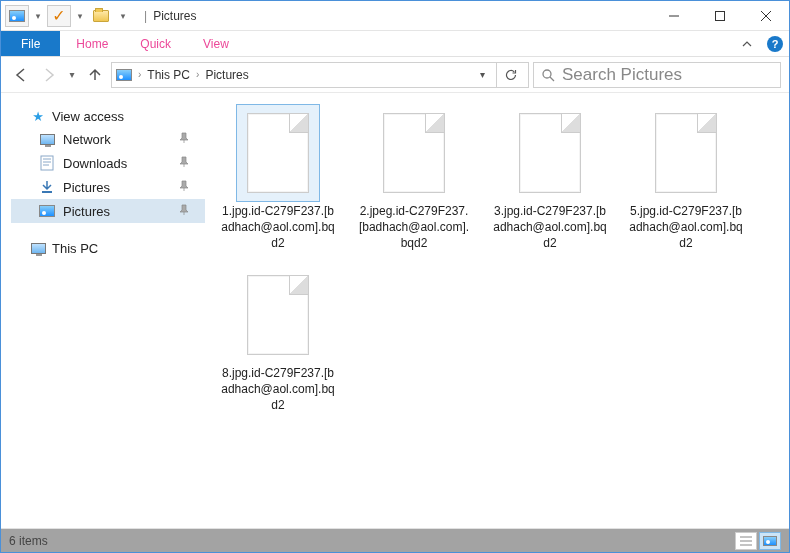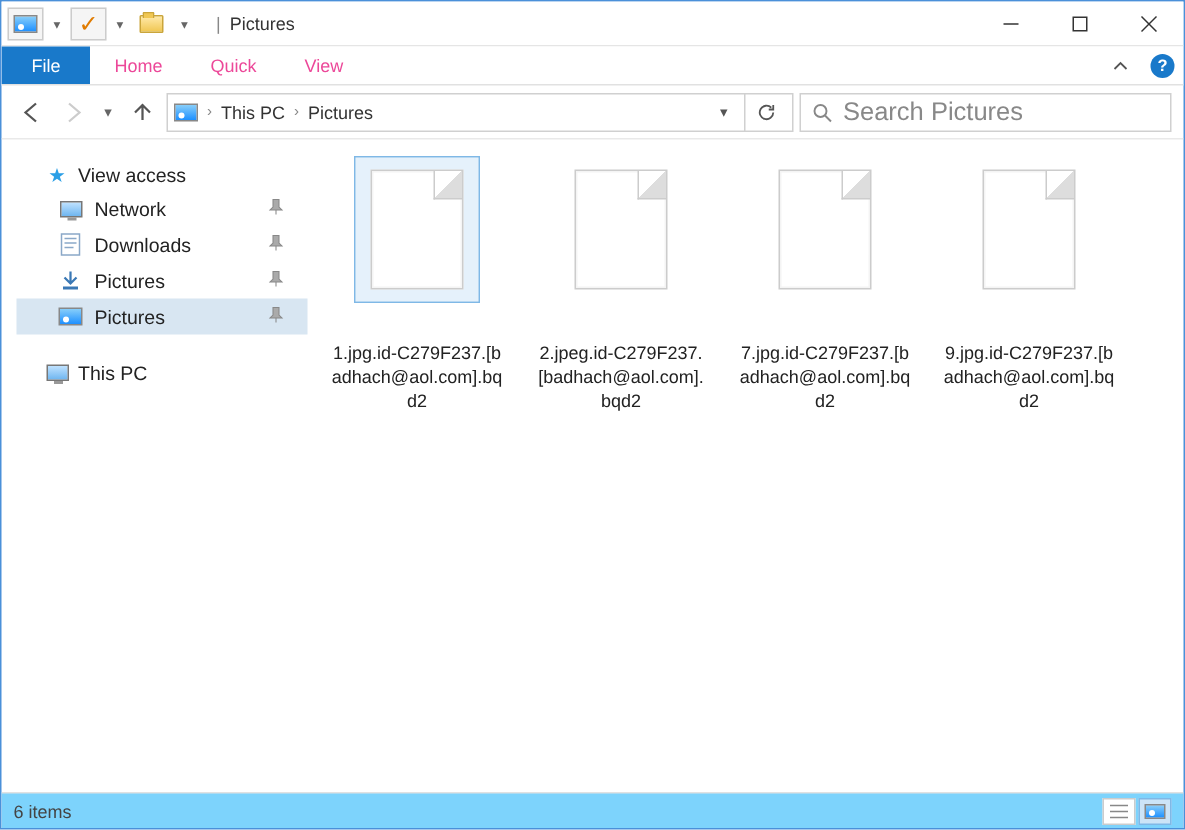--- a/index.html
+++ b/index.html
@@ -37,28 +37,28 @@
 .sidebar { width:208px; padding:12px 4px 0 10px; font-size:13px; color:#222; overflow:hidden;}
 .side-group { margin-bottom:14px; position:relative;}
 .side-head { display:flex; align-items:center; gap:6px; padding:3px 4px; }
 .side-item { display:flex; align-items:center; gap:8px; padding:4px 4px 4px 28px; position:relative;}
 .side-item .pin { margin-left:auto; color:#999; font-size:11px; padding-right:12px;}
 .side-item.selected { background:#d8e6f2;}
 .icon16 { width:16px; height:16px; flex-shrink:0; display:inline-flex; align-items:center; justify-content:center;}
 .star { color:#2b9fe6;}
 .content { flex:1; padding:12px 10px 0 10px; overflow:auto;}
 .file-grid { display:flex; flex-wrap:wrap; gap:14px 18px; }
-.file { width:118px; display:flex; flex-direction:column; align-items:center; font-size:12px; color:#222; text-align:center;gap:24px;}
+.file { width:118px; display:flex; flex-direction:column; align-items:center; font-size:12px; color:#222; text-align:center;}
 .file.selected .thumb { outline:1px solid #7fb8e6; background:#e5f1fb;}
 .thumb { width:82px; height:96px; display:flex; align-items:center; justify-content:center; padding:4px;}
 .doc-icon { width:62px; height:80px; background:#fff; border:1px solid #ccc; position:relative; box-shadow:inset 0 0 0 1px #f4f4f4;}
 .doc-icon::before { content:""; position:absolute; top:0; right:0; width:18px; height:18px; background:linear-gradient(135deg,#fff 0 49%, #ddd 50% 100%); border-left:1px solid #ccc; border-bottom:1px solid #ccc;}
 .file-name { line-height:1.35; word-break:break-all; max-height:52px; overflow:hidden; padding:2px;}
 
-.statusbar { position:absolute; left:0; right:0; bottom:0; height:24px; border-top:1px solid #e1e1e1; background:#7dd3fc; display:flex; align-items:center; font-size:12px; color:#444; padding:0 8px;}
+.statusbar { position:absolute; left:0; right:0; bottom:0; height:24px; border-top:1px solid #e1e1e1; background:#a3a3a3; display:flex; align-items:center; font-size:12px; color:#444; padding:0 8px;}
 .view-toggles { margin-left:auto; display:flex; gap:2px;}
 .view-btn { width:22px; height:18px; border:1px solid #ccc; display:flex; align-items:center; justify-content:center; background:#fff;}
 .view-btn.active{ background:#cce4f7; border-color:#7fb8e6;}
 .chevron {font-size:10px; color:#666; padding-right:4px; visibility:hidden;}
 
 .pic-folder { width:16px; height:12px; background:linear-gradient(#87cefa,#1e90ff); border:1px solid #888; position:relative;}
 .pic-folder::after{content:"";position:absolute;bottom:1px;left:2px;width:4px;height:4px;background:#fff;border-radius:50%;}
 .monitor{width:15px;height:11px;border:1px solid #777;background:linear-gradient(#bfe2ff,#6fb6f0);position:relative;}
 .monitor::after{content:"";position:absolute;bottom:-3px;left:4px;width:6px;height:2px;background:#999;}
 .folder-ico{width:16px;height:12px;background:linear-gradient(#ffe9a8,#f0c753);border:1px solid #caa53a;border-radius:1px;position:relative;}
@@ -240,27 +240,33 @@
         <div class="file">
           <div class="thumb">
             <div class="doc-icon"></div>
           </div>
           <div class="file-name">2.jpeg.id-C279F237.[badhach@aol.com].bqd2</div>
         </div>
         <div class="file">
           <div class="thumb">
             <div class="doc-icon"></div>
           </div>
-          <div class="file-name">7.jpg.id-C279F237.[badhach@aol.com].bqd2</div>
-        </div>
-        <div class="file">
-          <div class="thumb">
-            <div class="doc-icon"></div>
-          </div>
-          <div class="file-name">9.jpg.id-C279F237.[badhach@aol.com].bqd2</div>
+          <div class="file-name">3.jpg.id-C279F237.[badhach@aol.com].bqd2</div>
+        </div>
+        <div class="file">
+          <div class="thumb">
+            <div class="doc-icon"></div>
+          </div>
+          <div class="file-name">5.jpg.id-C279F237.[badhach@aol.com].bqd2</div>
+        </div>
+        <div class="file">
+          <div class="thumb">
+            <div class="doc-icon"></div>
+          </div>
+          <div class="file-name">8.jpg.id-C279F237.[badhach@aol.com].bqd2</div>
         </div>
       </div>
   </div>
 </div>
 
 <div class="statusbar">
   <span>6 items</span>
   <div class="view-toggles">
     <div class="view-btn">
       <svg width="14" height="12">

